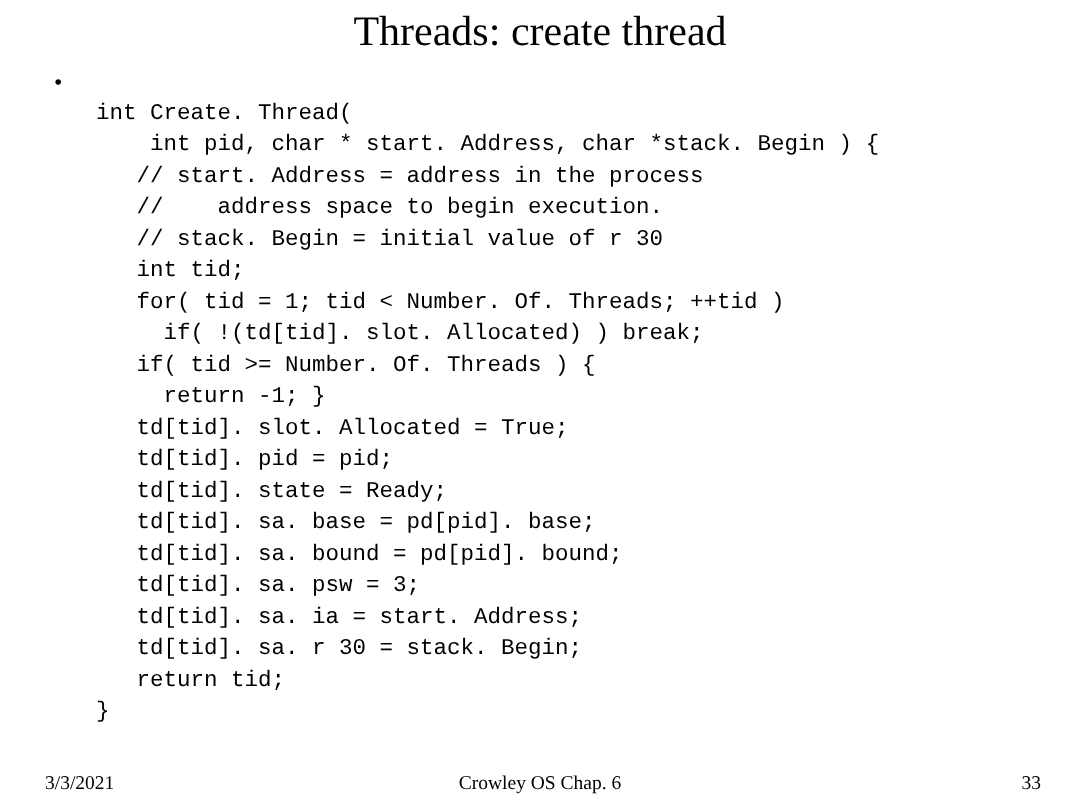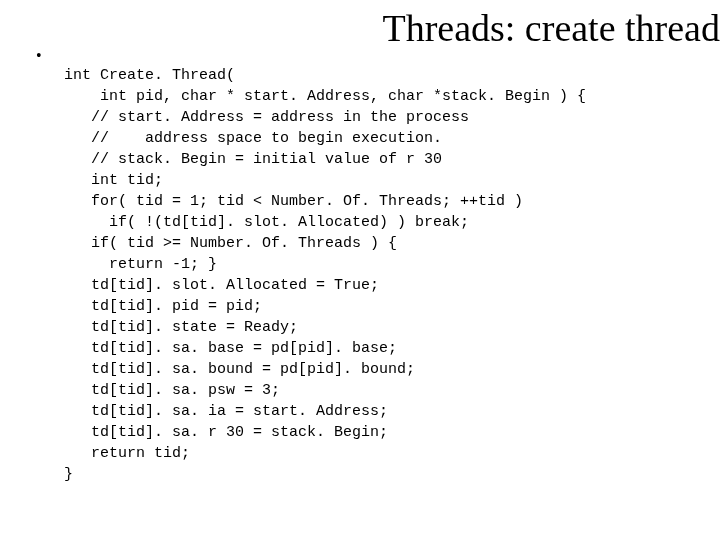--- a/index.html
+++ b/index.html
@@ -12,22 +12,22 @@
     font-family: "Times New Roman", Times, serif;
     color: #000;
   }
   .slide {
     position: relative;
     width: 720px;
     height: 540px;
     box-sizing: border-box;
   }
   .title {
-    text-align: right;
-    font-size: 38px;
+    text-align: center;
+    font-size: 28px;
     font-weight: normal;
     padding-top: 6px;
     letter-spacing: 0px;
   }
   .body {
     position: absolute;
     top: 44px;
     left: 36px;
     right: 30px;
   }
@@ -102,14 +102,19 @@
 <span>   td[tid]. sa. bound = pd[pid]. bound;</span>
 <span>   td[tid]. sa. psw = 3;</span>
 <span>   td[tid]. sa. ia = start. Address;</span>
 <span>   td[tid]. sa. r 30 = stack. Begin;</span>
 <span>   return tid;</span>
 <span>}</span>
       </div>
     </div>
   </div>
 
+  <div class="footer">
+    <span class="date">3/3/2021</span>
+    <span class="center">Crowley    OS     Chap. 6</span>
+    <span class="pagenum">33</span>
+  </div>
 
 </div>
 
 </body></html>

